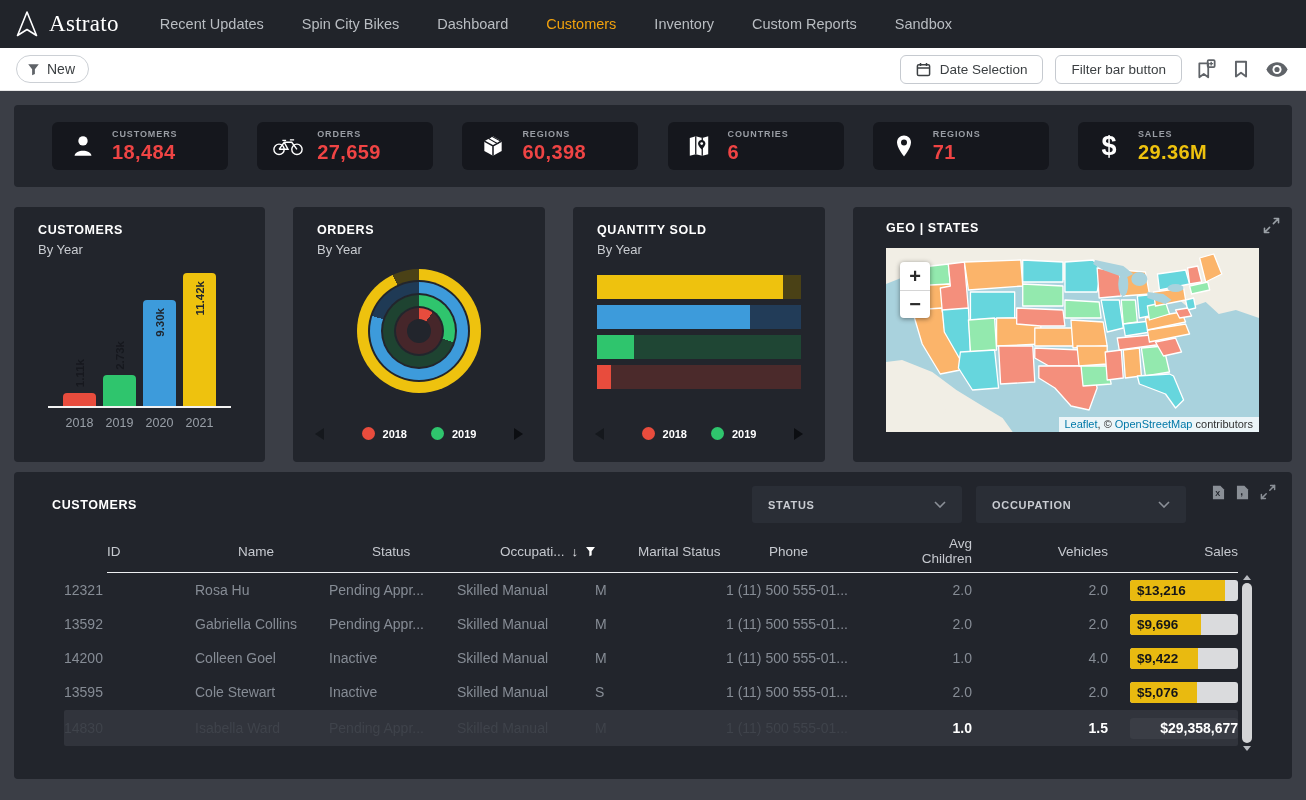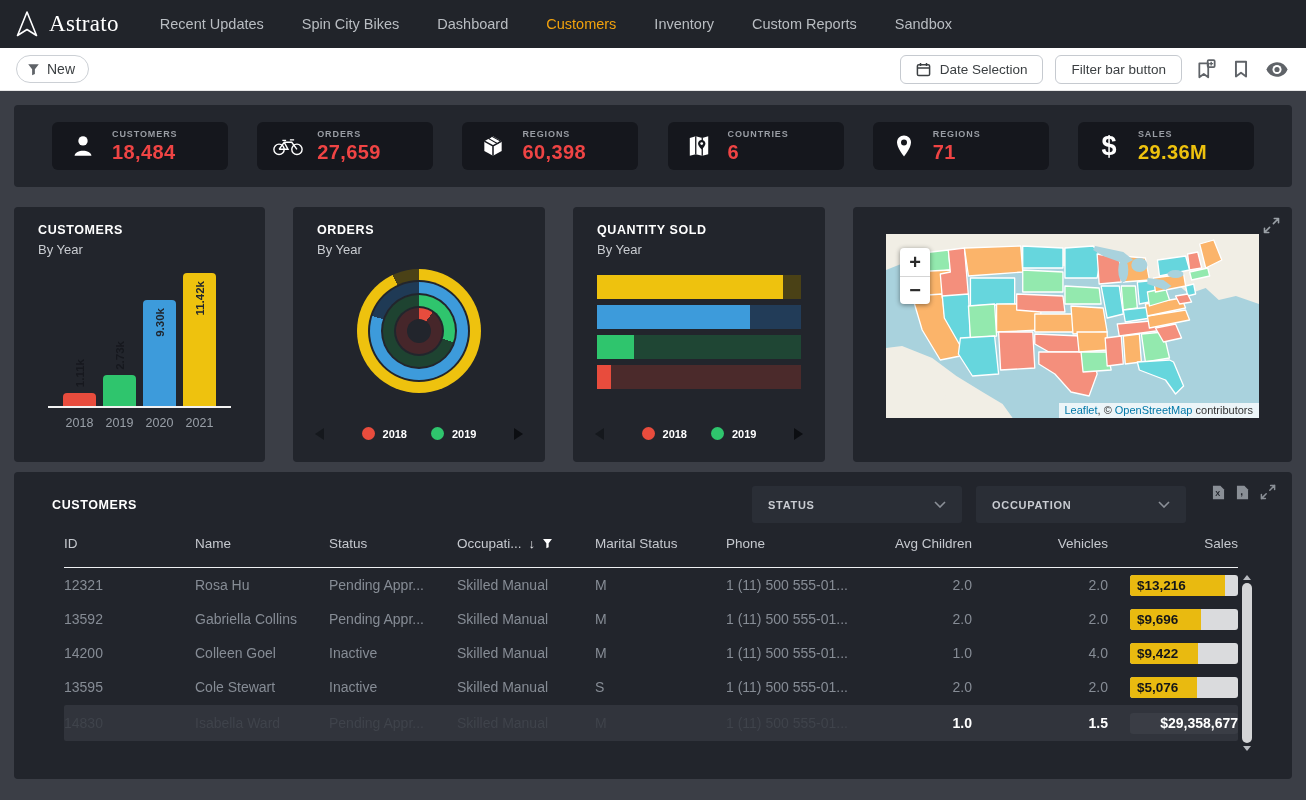--- a/index.html
+++ b/index.html
@@ -75,21 +75,21 @@
   
   .table-panel { height:307px; padding-top:26px; }
   .table-title { margin-left:38px; color:#fff; font-weight:700; font-size:12.5px; letter-spacing:0.6px; }
   .filters { position:absolute; top:14px; right:106px; display:flex; gap:14px; }
   .filter-dd { width:210px; height:37px; background:#2a2e36; border-radius:3px; display:flex; align-items:center; justify-content:space-between; padding:0 16px; cursor:pointer; }
   .filter-dd span { color:#c9ccd2; font-size:11px; font-weight:700; letter-spacing:0.7px; }
   .export-icons { position:absolute; top:12px; right:16px; display:flex; gap:11px; color:#8a8f96; align-items:center; }
   .export-icons > * { cursor:pointer; }
   .tbl { margin:24px 54px 0 50px; }
   .tgrid { display:grid; grid-template-columns:131px 134px 128px 138px 131px 150px 1fr 136px 130px; align-items:center; }
-  .thead { color:#c6c9cf; font-size:13.5px; padding-bottom:16px; border-bottom:1px solid #eef0f2; }
+  .thead { color:#c6c9cf; font-size:13.5px; padding-bottom:6px; border-bottom:1px solid #eef0f2;margin-left:43px; }
   .thead .hc { display:flex; align-items:center; gap:7px; cursor:pointer; }
   .num { text-align:right; }
   .trow { height:34px; color:#868c95; font-size:14px; }
   .salescell { display:flex; justify-content:flex-end; }
   .salesbar { width:108px; height:21px; background:#dadbdd; border-radius:3px; position:relative; overflow:hidden; }
   .salesfill { height:100%; background:#e9ba10; }
   .salestext { position:absolute; left:7px; top:0; line-height:21px; color:#141519; font-size:13.5px; font-weight:700; }
   .totals { height:36px; background:#31343c; border-radius:2px; color:#3f434b; font-size:14px; margin-top:1px; }
   .totals .bold { color:#fff; font-weight:700; }
   .totalsales { position:relative; width:108px; height:21px; justify-self:end; }
@@ -333,20 +333,21 @@
         </span>
         <span class="legend-item">
           <span class="dot" style="background: rgb(47, 197, 109);"></span>
           <span>2019</span>
         </span>
         <span class="pager next"></span>
       </div>
     </div>
 
     <div class="panel geo-panel">
+      <div class="chart-title">GEO | STATES</div>
       <span class="expand">
         <svg width="17" height="17" viewBox="0 0 16 16" fill="none" stroke="currentColor" stroke-width="1.5" stroke-linecap="round">
           <path d="M9.8 6.2 14.6 1.4M14.6 1.4h-4M14.6 1.4v4M6.2 9.8 1.4 14.6M1.4 14.6h4M1.4 14.6v-4"></path>
         </svg>
       </span>
       <div class="map">
         <svg viewBox="0 0 371 184" width="100%" height="184" preserveAspectRatio="none">
           <rect width="371" height="184" fill="#a9d2dd"></rect>
 
           <path d="M0 0h371v70l-23-8-17 4-13-12-17 6-16-14-17 8-16-14-14 6-14-8-22-2-52-8-50-8-52 0-28 8-20 8L0 24Z" fill="#f1eee5"></path>

